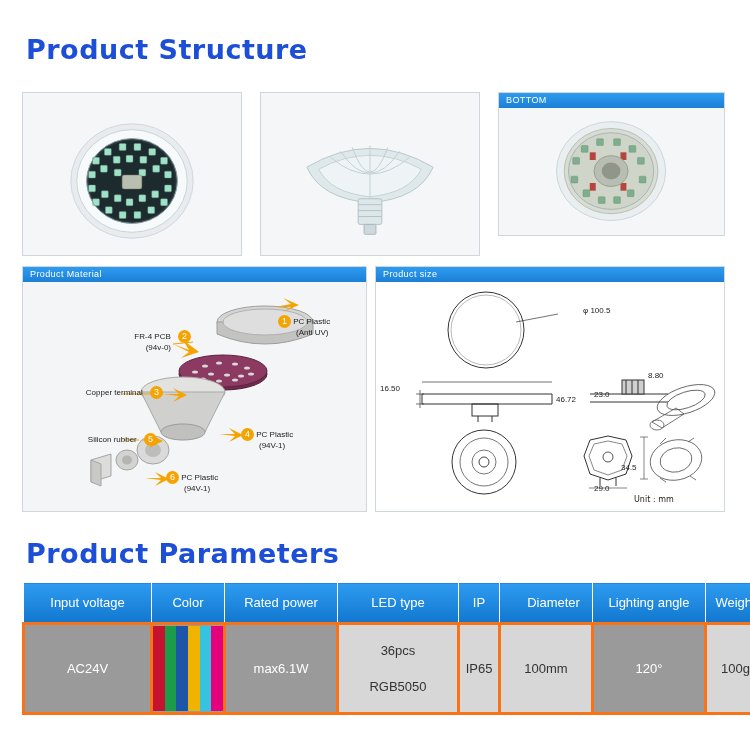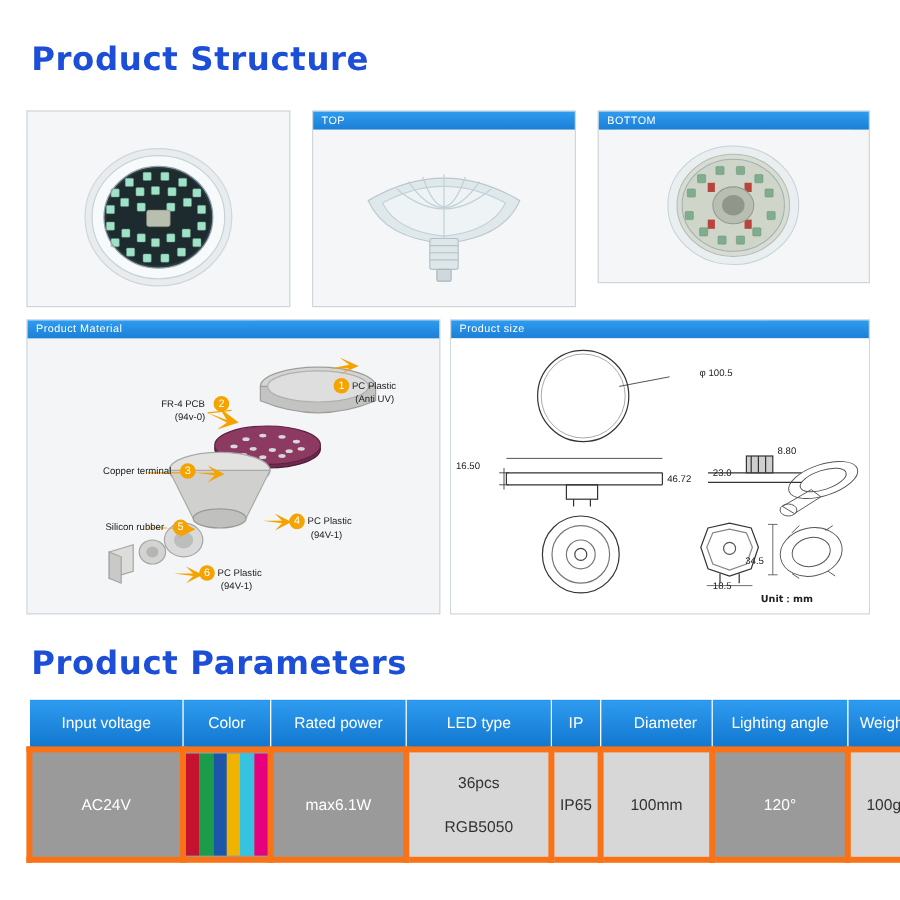--- a/index.html
+++ b/index.html
@@ -53,27 +53,27 @@
     border-collapse:collapse;table-layout:fixed;
   }
   #params-table th{
     background:linear-gradient(180deg,#2e9cf0,#1277cf);
     color:#fff;font-weight:normal;font-size:13px;
     height:37px;border:1px solid #ffffff;
     font-family:"Liberation Sans", sans-serif;
   }
   #params-table td{
     background:#9a9a9a;color:#fff;text-align:center;font-size:13px;
-    border:5px solid #f97316;height:85px;
+    border:3px solid #f97316;height:85px;
   }
   #params-table td.light{background:#d7d7d7;color:#333;}
   .colorbars{display:flex;height:85px;width:100%;}
   .colorbars span{flex:1;display:block;}
   .ledtype span{display:block;line-height:26px;}
-  .unit-label{font-weight:bold;font-size:12px;font-family:"DejaVu Sans", sans-serif;}
+  .unit-label{font-weight:normal;font-size:12px;font-family:"DejaVu Sans", sans-serif;}
   .num-badge{
     display:inline-block;width:13px;height:13px;border-radius:50%;
     background:#f5a300;color:#fff;font-size:9px;line-height:13px;text-align:center;
     font-family:"Liberation Sans", sans-serif;
   }
   .mat-label{position:absolute;font-size:8px;color:#222;line-height:10px;}
   .size-label{position:absolute;font-size:8px;color:#222;}
 </style>
 </head>
 <body>
@@ -120,21 +120,20 @@
           <rect x="97" y="105" width="7" height="7" rx="1"></rect>
           <rect x="112" y="105" width="7" height="7" rx="1"></rect>
         </g>
         <rect x="100" y="68" width="20" height="14" rx="2" fill="#b9bfae" stroke="#7d8470" stroke-width="0.5"></rect>
         <ellipse cx="110" cy="74" rx="46" ry="43" fill="none" stroke="#8ea2a8" stroke-width="1"></ellipse>
       </svg>
     </div>
   </div>
 
   <div class="panel" id="p-top">
-    <div class="panel-hdr">TOP</div>
     <div class="panel-body">
       <svg class="art" viewBox="0 0 220 149">
         <rect width="220" height="149" fill="#f4f6f7"></rect>
         <path d="M46 60 Q110 22 174 60 Q160 92 110 96 Q60 92 46 60 Z" fill="#dfe9ec" stroke="#b9c7cc"></path>
         <path d="M58 62 Q110 34 162 62 Q150 86 110 90 Q70 86 58 62 Z" fill="#eef4f6" stroke="#c4d1d6"></path>
         <g stroke="#c2cfd4" stroke-width="1" fill="none">
           <path d="M70 50 Q110 84 150 50"></path>
           <path d="M80 44 Q110 88 140 44"></path>
           <path d="M92 40 Q110 90 128 40"></path>
           <path d="M110 38 L110 92"></path>
@@ -352,21 +351,21 @@
           <line x1="213" y1="206" x2="251" y2="206"></line>
         </g>
       </svg>
 
       <div class="size-label" style="left:172px;top:24px;padding-left:35px;">φ 100.5</div>
       <div class="size-label" style="left:4px;top:102px;">16.50</div>
       <div class="size-label" style="left:180px;top:113px;">46.72</div>
       <div class="size-label" style="left:272px;top:89px;">8.80</div>
       <div class="size-label" style="left:218px;top:108px;">23.0</div>
       <div class="size-label" style="left:245px;top:169px;margin-top:12px;">34.5</div>
-      <div class="size-label" style="left:218px;top:202px;">18.5</div>
+      <div class="size-label" style="left:218px;top:202px;">29.0</div>
       <div class="size-label unit-label" style="left:258px;top:212px;">Unit：mm</div>
     </div>
   </div>
 
   <div class="section-title" id="h-params">Product Parameters</div>
 
   <table id="params-table">
     <thead>
       <tr>
         <th style="width:125px;">Input voltage</th>

